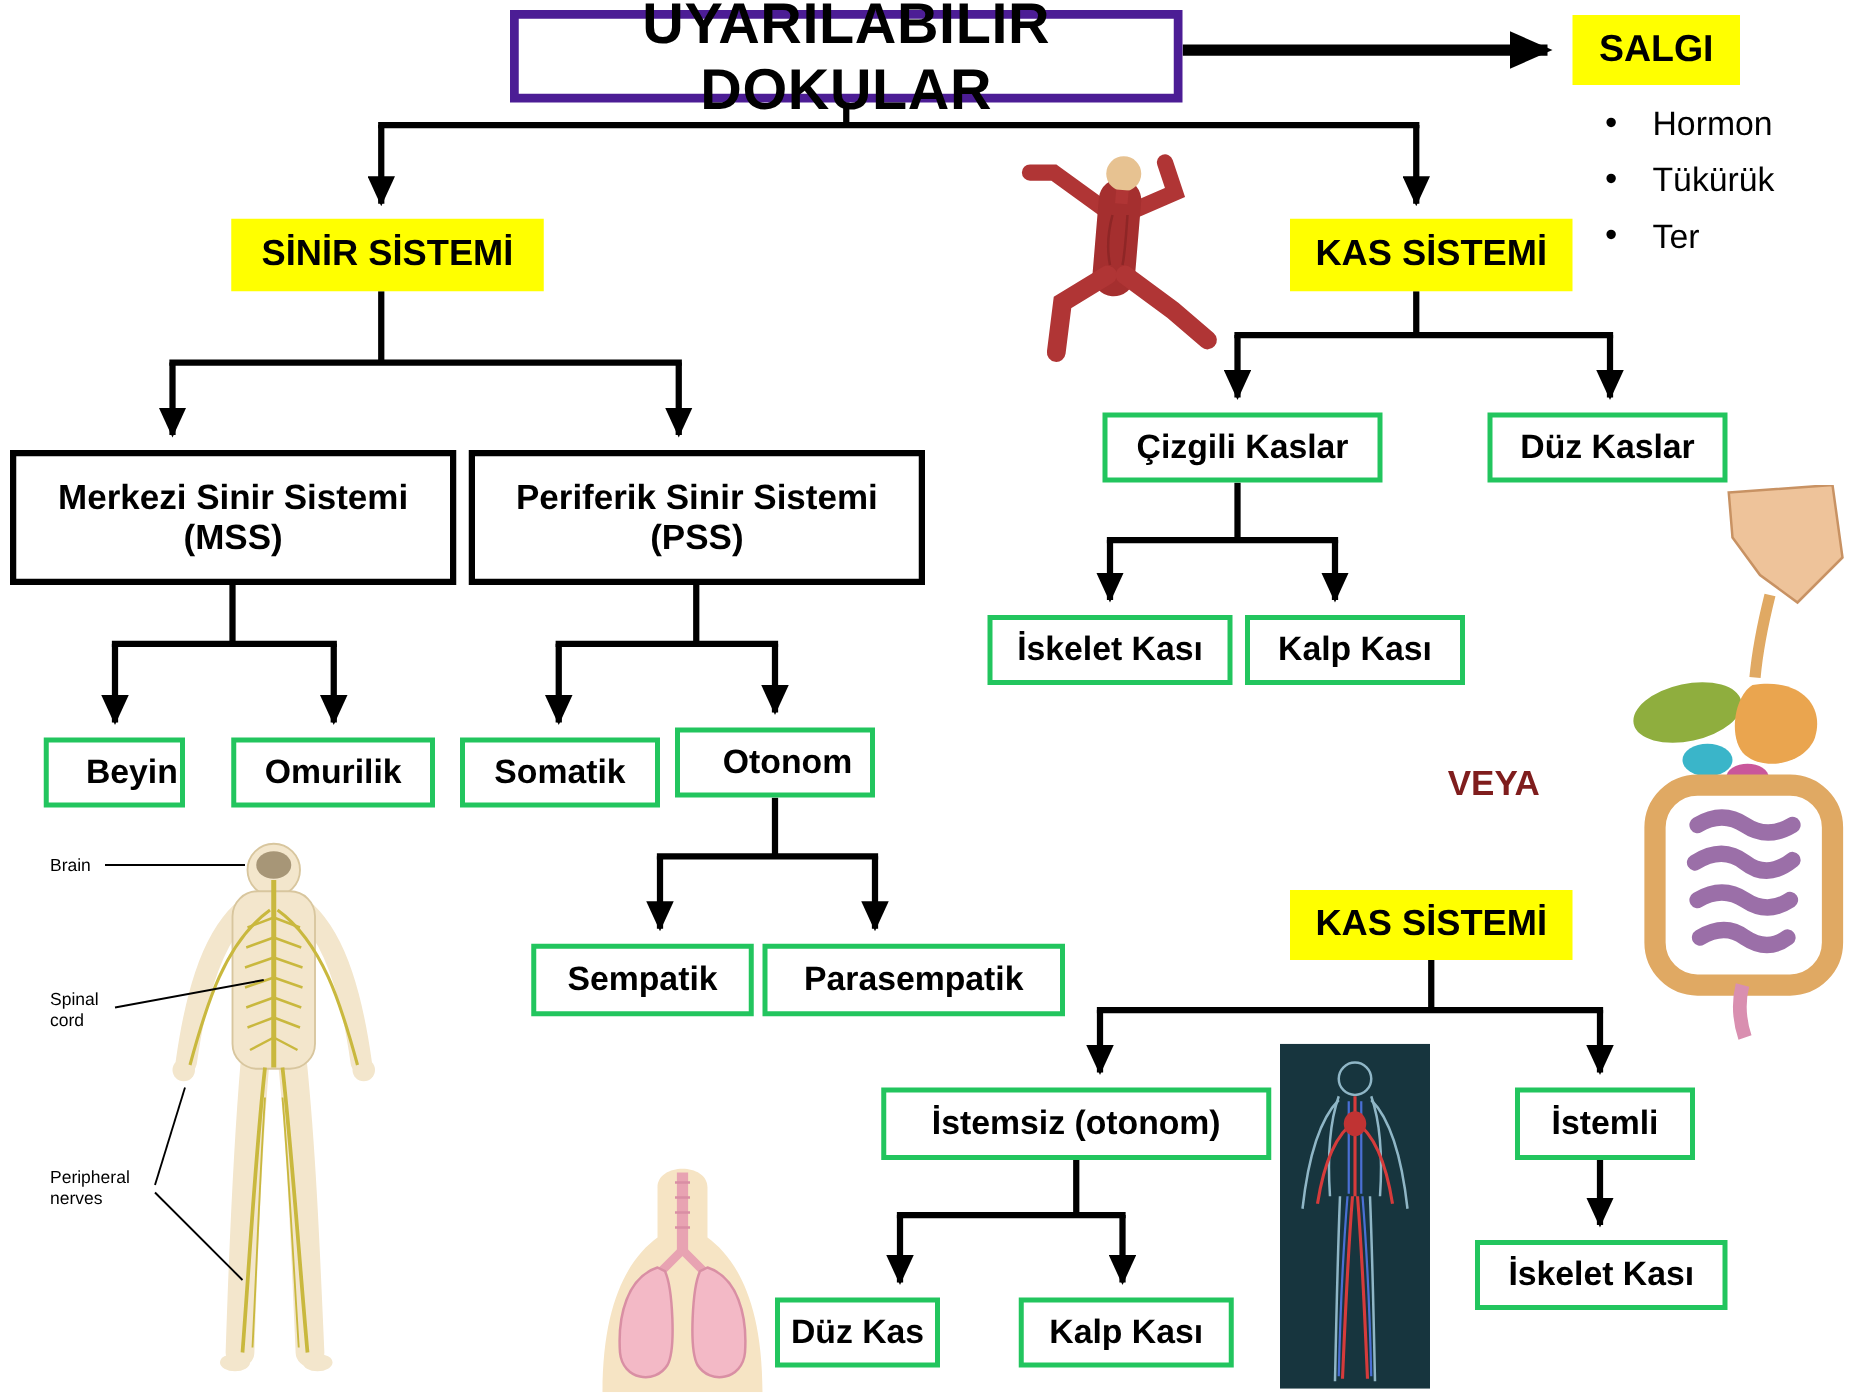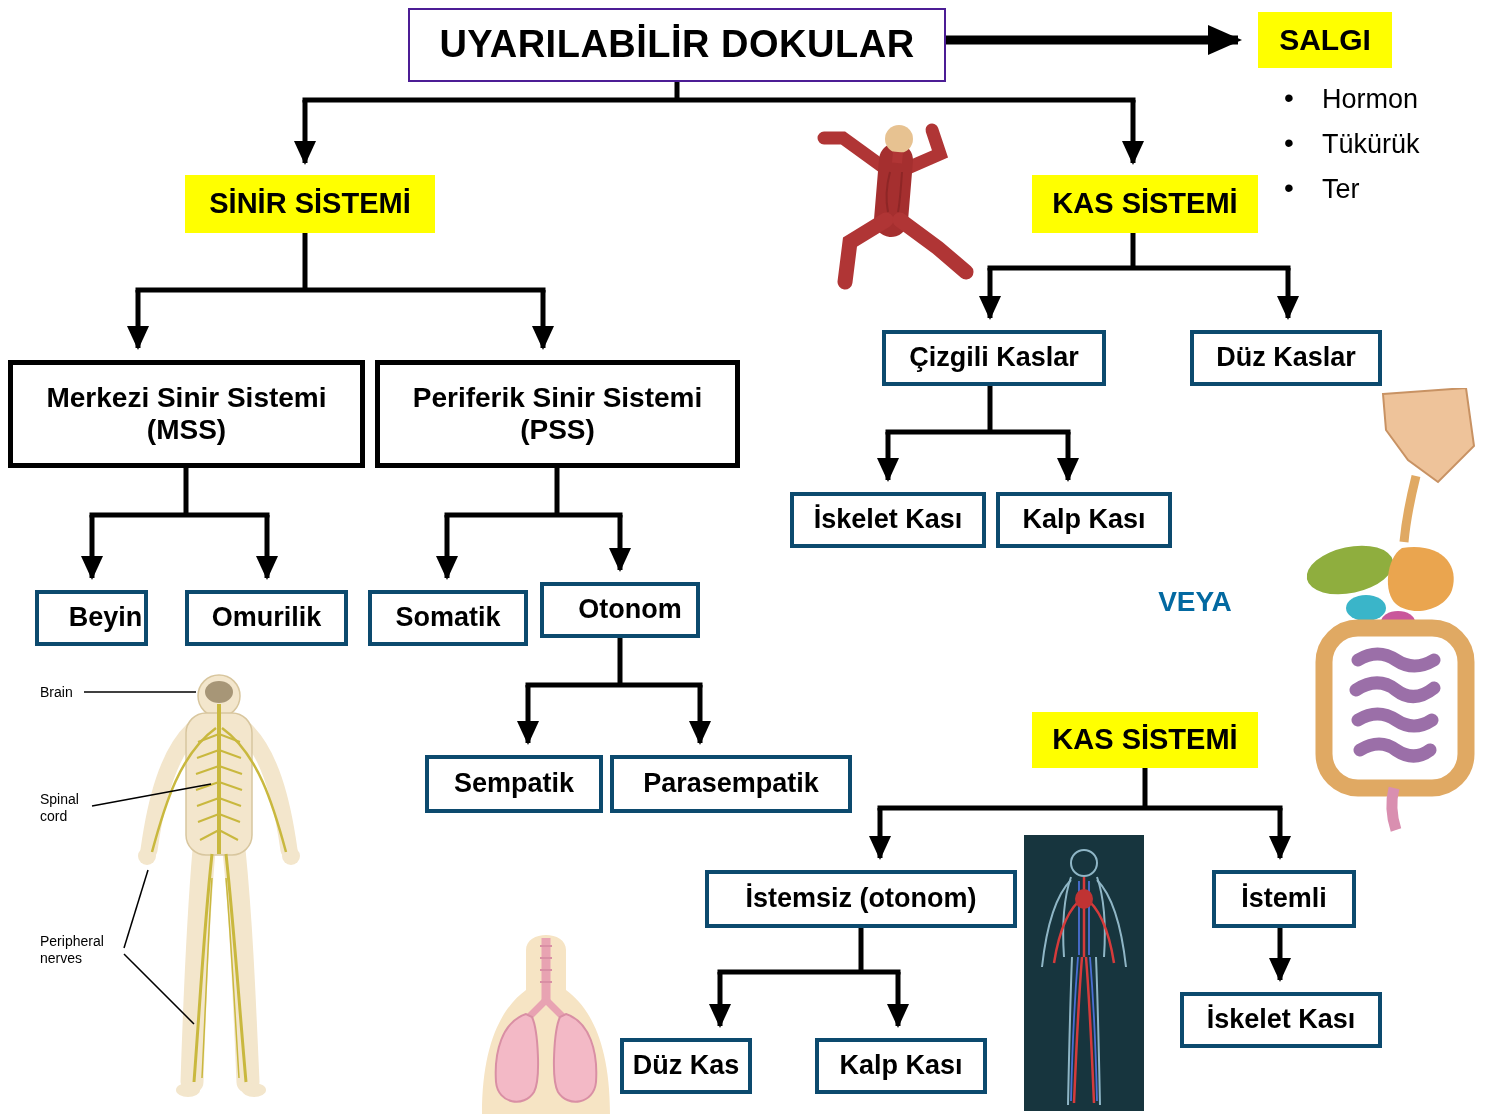--- a/index.html
+++ b/index.html
@@ -6,23 +6,23 @@
   html,body { background:#ffffff; font-family:"Liberation Sans", sans-serif; }
   .canvas { position:relative; width:1494px; height:1114px; background:#fff; overflow:hidden; }
   .connectors { position:absolute; left:0; top:0; z-index:1; }
   .img-wrap { position:absolute; z-index:1; }
   .node {
     position:absolute; z-index:2;
     display:flex; align-items:center; justify-content:center;
     text-align:center; font-weight:bold; color:#000; background:#fff;
     line-height:1.15;
   }
-  .box  { border:4px solid #0c4a6e; font-size:27px; }
+  .box  { border:4px solid #22c55e; font-size:27px; }
   .bigbox { border:5px solid #000; font-size:28px; }
-  .title-node { border:2px solid #4c1d95; font-size:38px; letter-spacing:0.5px; }
+  .title-node { border:7px solid #4c1d95; font-size:46px; letter-spacing:0.5px; }
   .yellow { background:#ffff00; border:none; font-size:29px; }
   .salgi-node { font-size:30px; }
   .veya-node { background:transparent; border:none; font-size:28px; }
   .salgi-list { position:absolute; z-index:2; list-style:none; }
   .salgi-list li {
     font-size:27px; font-weight:normal; color:#000;
     margin-bottom:14px; padding-left:44px; position:relative;
   }
   .salgi-list li::before {
     content:"•"; position:absolute; left:6px; top:-2px; font-size:28px;
@@ -137,21 +137,21 @@
   <div class="node box" style="left:610px; top:755px; width:242px; height:58px;">Parasempatik</div>
 
   <div class="node box" style="left:882px; top:330px; width:224px; height:56px;">Çizgili Kaslar</div>
 
   <div class="node box" style="left:1190px; top:330px; width:192px; height:56px;">Düz Kaslar</div>
 
   <div class="node box" style="left:790px; top:492px; width:196px; height:56px;">İskelet Kası</div>
 
   <div class="node box" style="left:996px; top:492px; width:176px; height:56px;">Kalp Kası</div>
 
-  <div class="node veya-node" style="left:1140px; top:583px; width:110px; height:38px; color:#0369a1;">VEYA</div>
+  <div class="node veya-node" style="left:1140px; top:608px; width:110px; height:38px; color:#7f1d1d;">VEYA</div>
 
   <div class="node yellow" style="left:1032px; top:712px; width:226px; height:56px;">KAS SİSTEMİ</div>
 
   <div class="node box" style="left:705px; top:870px; width:312px; height:58px;">İstemsiz (otonom)</div>
 
   <div class="node box" style="left:1212px; top:870px; width:144px; height:58px;">İstemli</div>
 
   <div class="node box" style="left:620px; top:1038px; width:132px; height:56px;">Düz Kas</div>
 
   <div class="node box" style="left:815px; top:1038px; width:172px; height:56px;">Kalp Kası</div>

